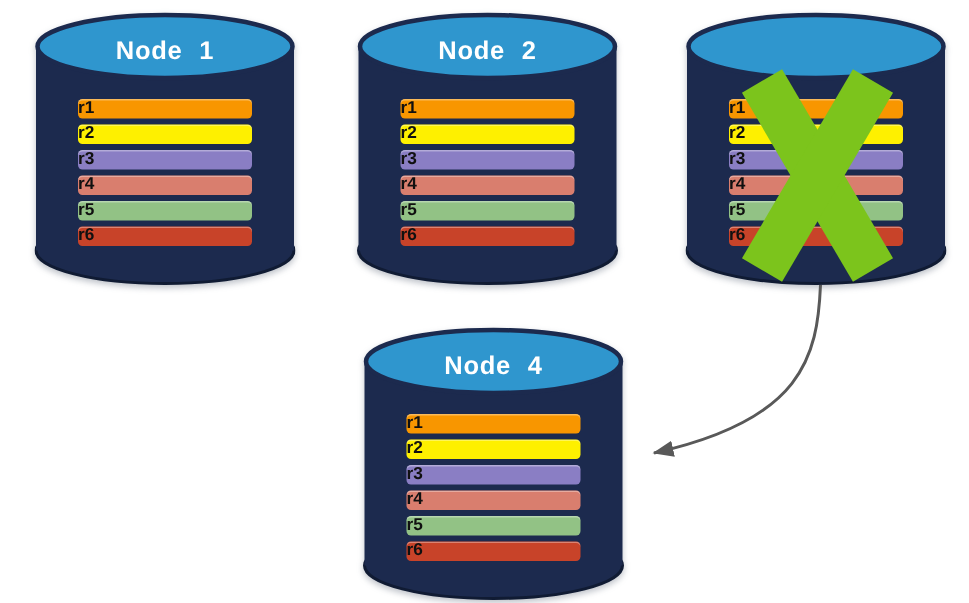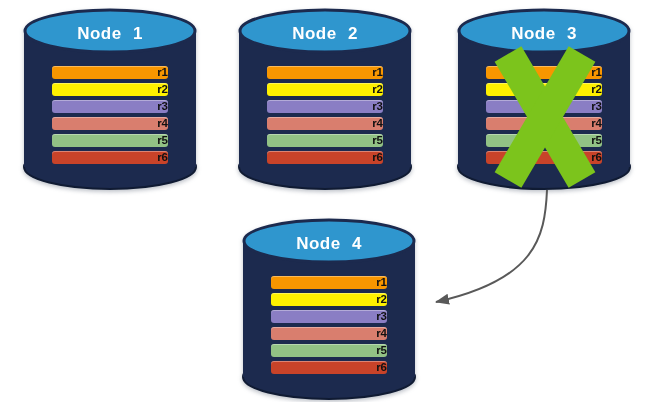--- a/index.html
+++ b/index.html
@@ -11,21 +11,21 @@
   .cyl{position:absolute;left:0;top:0;width:174px;height:182px;
        filter:drop-shadow(0 2px 2px rgba(70,80,100,0.35));}
   .node-title{
     position:absolute;left:0;top:14px;width:174px;height:24px;line-height:24px;
     text-align:center;color:#ffffff;font-size:17px;font-weight:bold;
     letter-spacing:0.5px;word-spacing:6px;
   }
   .rows{position:absolute;left:29px;top:58px;width:116px;}
   .row{
     height:13px;line-height:13px;margin-bottom:4px;border-radius:3px;
-    text-align:right;font-size:11.5px;font-weight:bold;color:#101010;
+    text-align:left;font-size:11.5px;font-weight:bold;color:#101010;
     box-shadow:inset 0 1px 0 rgba(255,255,255,0.35);
   }
   .overlay{position:absolute;}
 </style>
 </head>
 <body>
 
 <div class="canvas">
 
   <div class="node" style="left:23px;top:8px;">
@@ -61,21 +61,20 @@
       <div class="row" style="background: rgb(200, 67, 41);">r6</div>
     </div>
   </div>
 
   <div class="node" style="left:457px;top:8px;">
     <svg class="cyl" viewBox="0 0 174 182">
       <ellipse cx="87" cy="159" rx="86" ry="22" stroke-width="2" stroke="#101B33" fill="#1C2A4E"></ellipse>
       <rect x="1" y="23" width="172" height="136" fill="#1C2A4E"></rect>
       <ellipse cx="87" cy="23" rx="85" ry="21" stroke-width="3" stroke="#1C2A4E" fill="#2F96CE"></ellipse>
     </svg>
-    <div class="node-title">Node 3</div>
     <div class="rows">
       <div class="row" style="background: rgb(248, 150, 0);">r1</div>
       <div class="row" style="background: rgb(254, 240, 0);">r2</div>
       <div class="row" style="background: rgb(138, 126, 196);">r3</div>
       <div class="row" style="background: rgb(217, 126, 110);">r4</div>
       <div class="row" style="background: rgb(146, 194, 133);">r5</div>
       <div class="row" style="background: rgb(200, 67, 41);">r6</div>
     </div>
   </div>
 

